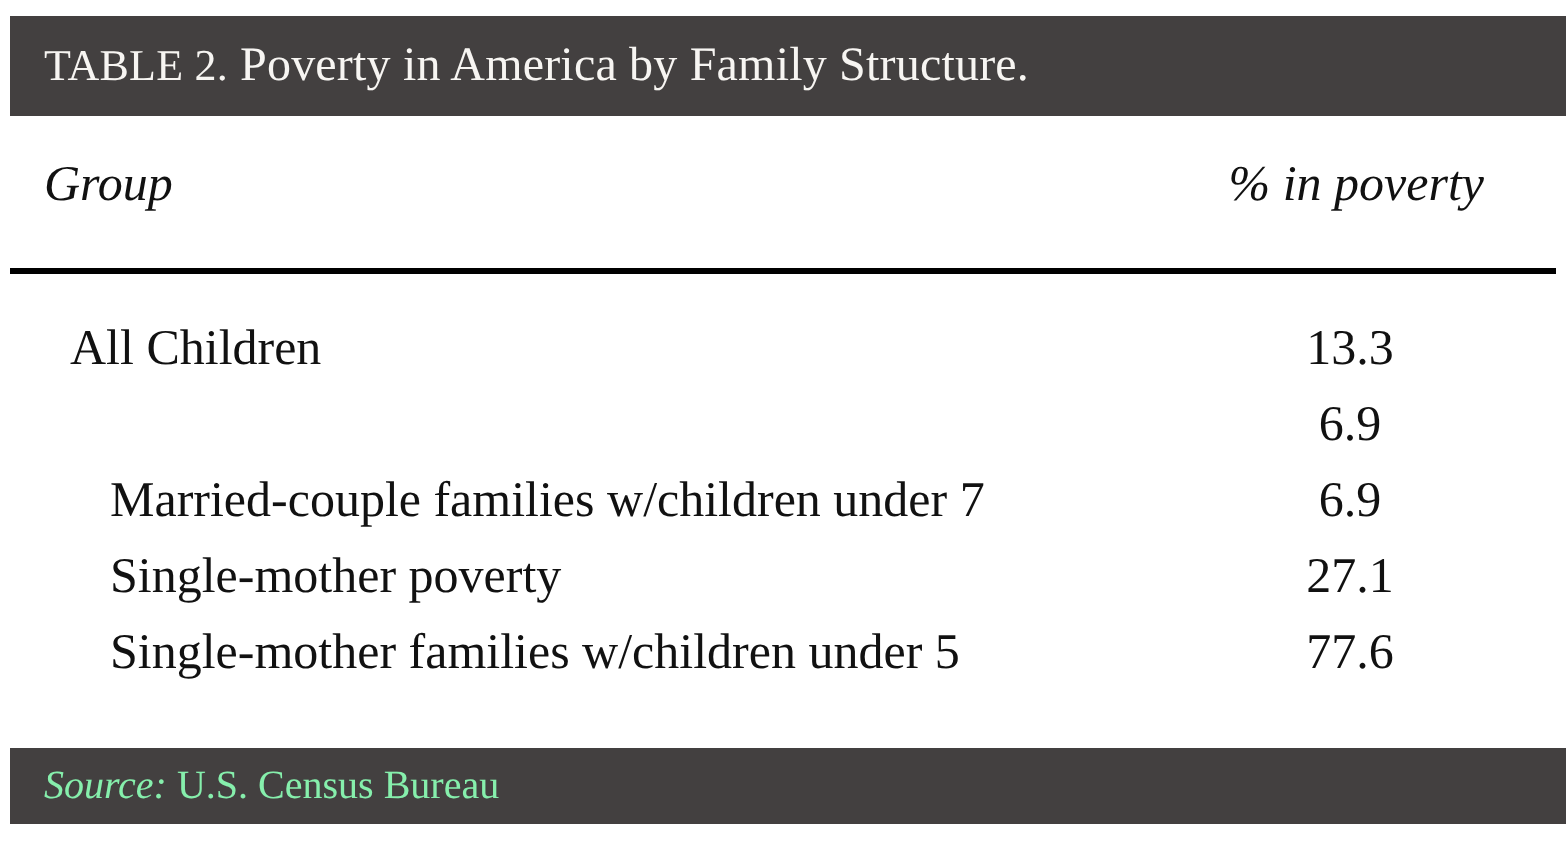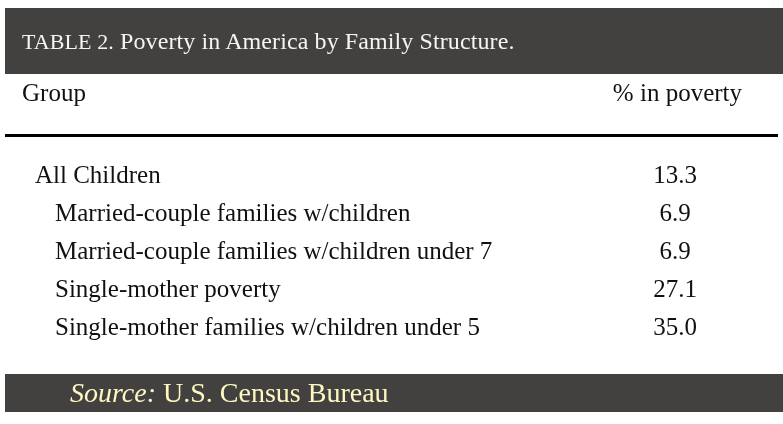--- a/index.html
+++ b/index.html
@@ -21,21 +21,21 @@
     height: 424px;
     box-sizing: border-box;
   }
 
   
   .title-bar {
     position: absolute;
     left: 5px;
     top: 8px;
     width: 778px;
-    height: 66px;
+    height: 50px;
     background: #434040;
     display: flex;
     align-items: center;
     box-sizing: border-box;
     padding-left: 17px;
   }
   .title-text {
     color: #f7f5f2;
     font-size: 24px;
     line-height: 1;
@@ -49,20 +49,21 @@
     font-size: 24px;
   }
 
   
   .col-header {
     position: absolute;
     left: 5px;
     top: 78px;
     width: 773px;
     height: 44px;
+    font-style: italic;
   }
   .col-header .th-group {
     position: absolute;
     left: 17px;
     top: 0;
     font-size: 25px;
     line-height: 30px;
     white-space: nowrap;
   }
   .col-header .th-pct {
@@ -123,25 +124,24 @@
     top: 374px;
     width: 778px;
     height: 38px;
     background: #434040;
     display: flex;
     align-items: center;
     box-sizing: border-box;
     padding-left: 17px;
   }
   .source-text {
-    color: #fef9c3;
-    font-size: 28px;
+    color: #86efac;
+    font-size: 20px;
     line-height: 1;
     white-space: nowrap;
-    margin-left: 48px;
   }
   .source-label {
     font-style: italic;
   }
 </style>
 </head>
 <body>
 
 <div id="table-figure">
 
@@ -157,37 +157,36 @@
   <div class="header-rule"></div>
 
   <div class="rows">
 
     <div class="row">
       <div class="cell-label">All Children</div>
       <div class="cell-value">13.3</div>
     </div>
 
     <div class="row indent">
-      <div class="cell-label">Married-couple families w/children</div>
       <div class="cell-value">6.9</div>
     </div>
 
     <div class="row indent">
       <div class="cell-label">Married-couple families w/children under 7</div>
       <div class="cell-value">6.9</div>
     </div>
 
     <div class="row indent">
       <div class="cell-label">Single-mother poverty</div>
       <div class="cell-value">27.1</div>
     </div>
 
     <div class="row indent">
       <div class="cell-label">Single-mother families w/children under 5</div>
-      <div class="cell-value">35.0</div>
+      <div class="cell-value">77.6</div>
     </div>
 
   </div>
 
   <div class="source-bar">
     <div class="source-text"><span class="source-label">Source:</span><span>&nbsp;</span><span>U.S. Census Bureau</span></div>
   </div>
 
 </div>
 

